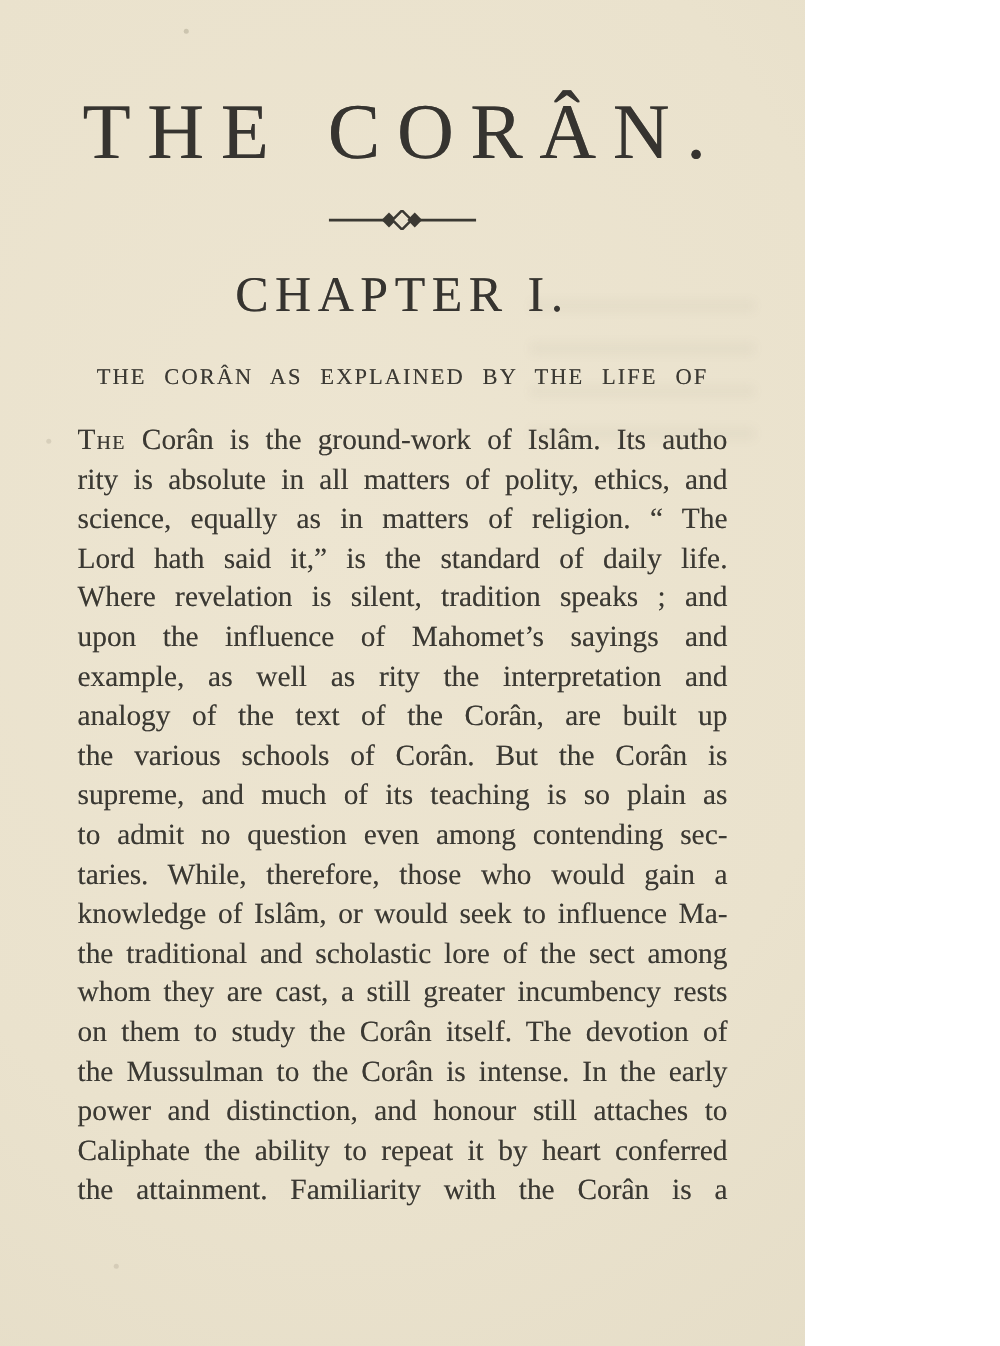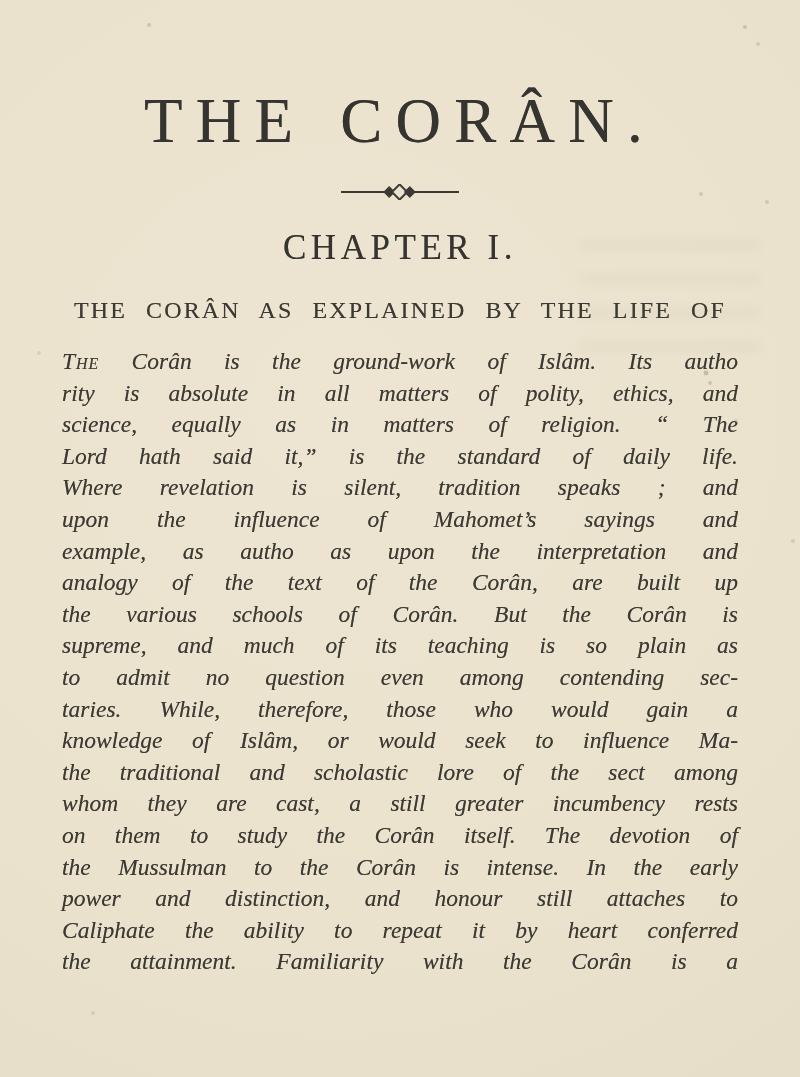--- a/index.html
+++ b/index.html
@@ -8,24 +8,24 @@
   }
   :root {
     --paper: #eae2cd;
     --paper_hi: #ede5d1;
     --paper_lo: #e3dbc5;
     --ink: #3b3933;
     --ink_title: #363430;
   }
   .page {
     position: relative;
-    width: 800px;
+    width: 644px;
     height: 1077px;
     box-sizing: border-box;
-    padding: 16px 62px;
+    padding: 0 62px;
     overflow: hidden;
     background:
       radial-gradient(ellipse 120% 90% at 42% 38%, var(--paper_hi) 0%, var(--paper) 55%, var(--paper_lo) 100%);
     font-family: "Liberation Serif", "DejaVu Serif", serif;
     color: var(--ink);
   }
   
   .specks {
     position: absolute;
     top: 0; left: 0;
@@ -73,46 +73,45 @@
     text-shadow: 0 0 0.5px rgba(54,52,48,0.7);
     white-space: nowrap;
   }
   .divider {
     display: block;
     margin: 26px auto 0 auto;
   }
   .chapter {
     margin-top: 28px;
     text-align: center;
-    font-size: 35px;
+    font-size: 40px;
     letter-spacing: 0.13em;
     color: var(--ink_title);
     text-shadow: 0 0 0.4px rgba(54,52,48,0.6);
   }
   .subtitle {
     margin-top: 24px;
     text-align: center;
-    font-size: 24px;
+    font-size: 18px;
     line-height: 37px;
     letter-spacing: 0.09em;
     word-spacing: 0.45em;
     text-shadow: 0 0 0.4px rgba(59,57,51,0.55);
   }
   .body-text {
     margin-top: 17px;
     font-size: 23.5px;
     text-shadow: 0 0 0.4px rgba(59,57,51,0.55);
   }
   .body-text .line {
     height: 31.6px;
     line-height: 31.6px;
     text-align: justify;
     text-align-last: justify;
     white-space: nowrap;
-    font-style: italic;
   }
   .body-text .lead {
     font-variant: small-caps;
     letter-spacing: 0.04em;
   }
 </style>
 </head>
 <body>
 
 <div class="page">
@@ -135,21 +134,21 @@
     <div>THE CORÂN AS EXPLAINED BY THE LIFE OF</div>
   </div>
 
   <div class="body-text">
       <div class="line"><span class="lead">The</span> Corân is the ground-work of Islâm.  Its autho</div>
       <div class="line">rity is absolute in all matters of polity, ethics, and</div>
       <div class="line">science, equally as in matters of religion.  “ The</div>
       <div class="line">Lord hath said it,” is the standard of daily life.</div>
       <div class="line">Where revelation is silent, tradition speaks ; and</div>
       <div class="line">upon the influence of Mahomet’s sayings and</div>
-      <div class="line">example, as autho as upon the interpretation and</div>
+      <div class="line">example, as well as rity the interpretation and</div>
       <div class="line">analogy of the text of the Corân, are built up</div>
       <div class="line">the various schools of Corân.  But the Corân is</div>
       <div class="line">supreme, and much of its teaching is so plain as</div>
       <div class="line">to admit no question even among contending sec-</div>
       <div class="line">taries.  While, therefore, those who would gain a</div>
       <div class="line">knowledge of Islâm, or would seek to influence Ma-</div>
       <div class="line">the traditional and scholastic lore of the sect among</div>
       <div class="line">whom they are cast, a still greater incumbency rests</div>
       <div class="line">on them to study the Corân itself.  The devotion of</div>
       <div class="line">the Mussulman to the Corân is intense.  In the early</div>

